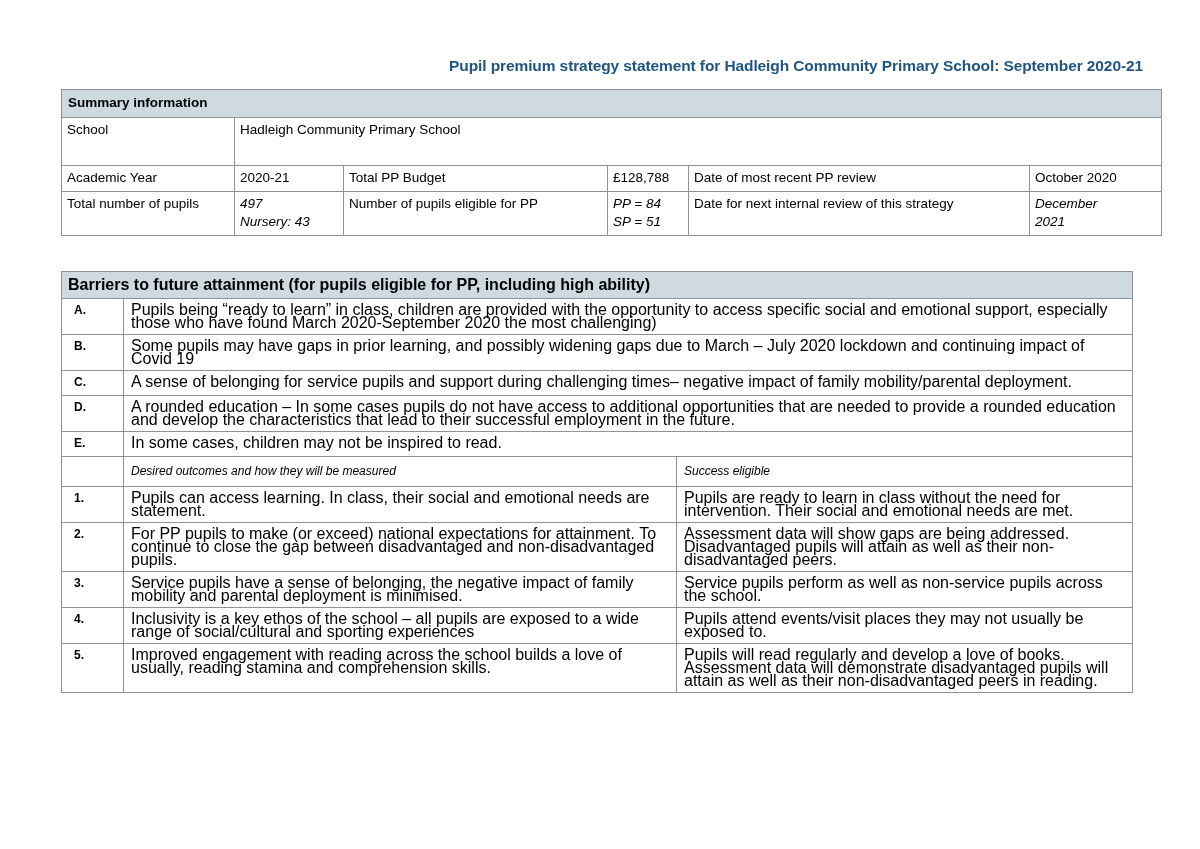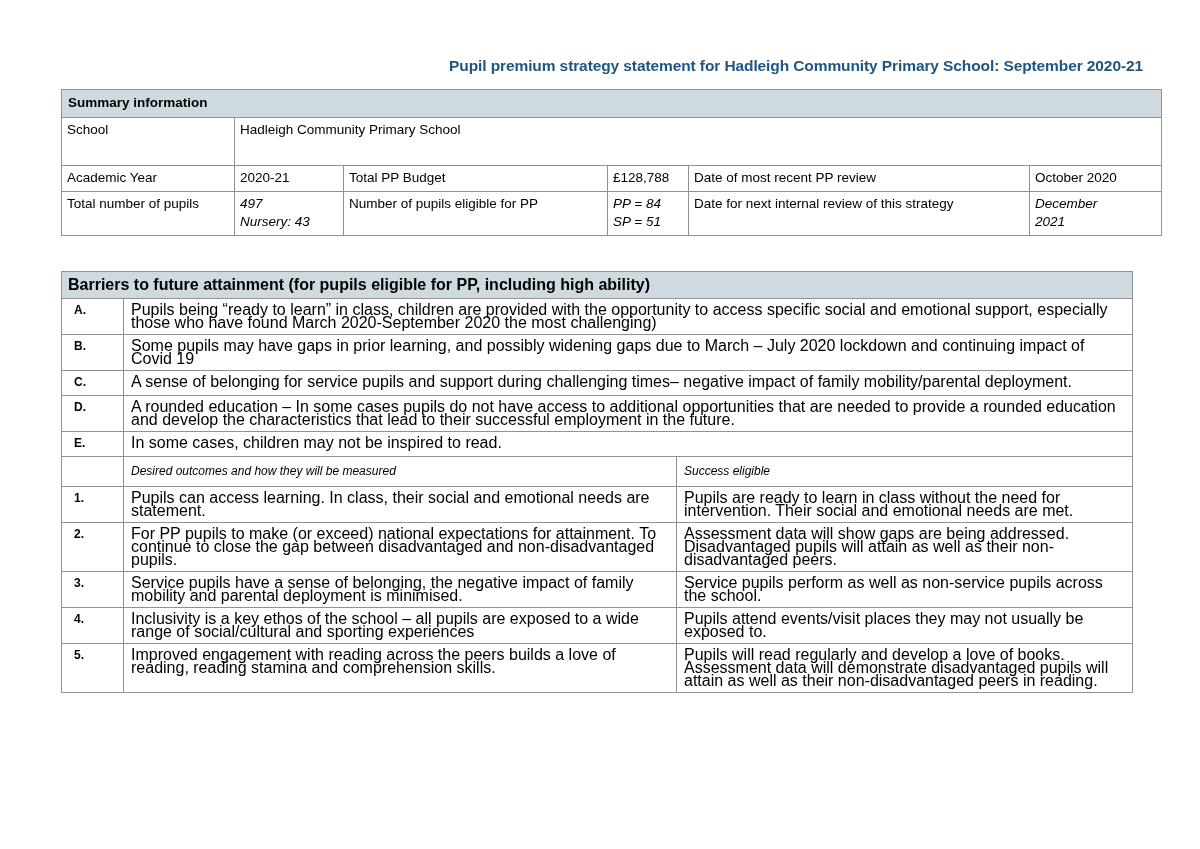--- a/index.html
+++ b/index.html
@@ -214,19 +214,19 @@
       </tr>
 
       <tr>
         <td class="key">4.</td>
         <td>Inclusivity is a key ethos of the school – all pupils are exposed to a wide range of social/cultural and sporting experiences</td>
         <td>Pupils attend events/visit places they may not usually be exposed to.</td>
       </tr>
 
       <tr>
         <td class="key">5.</td>
-        <td>Improved engagement with reading across the peers builds a love of reading, reading stamina and comprehension skills.</td>
+        <td>Improved engagement with reading across the school builds a love of usually, reading stamina and comprehension skills.</td>
         <td>Pupils will read regularly and develop a love of books. Assessment data will demonstrate disadvantaged pupils will attain as well as their non-disadvantaged peers in reading.</td>
       </tr>
     </tbody>
   </table>
 
 </div>
 
 </body></html>

